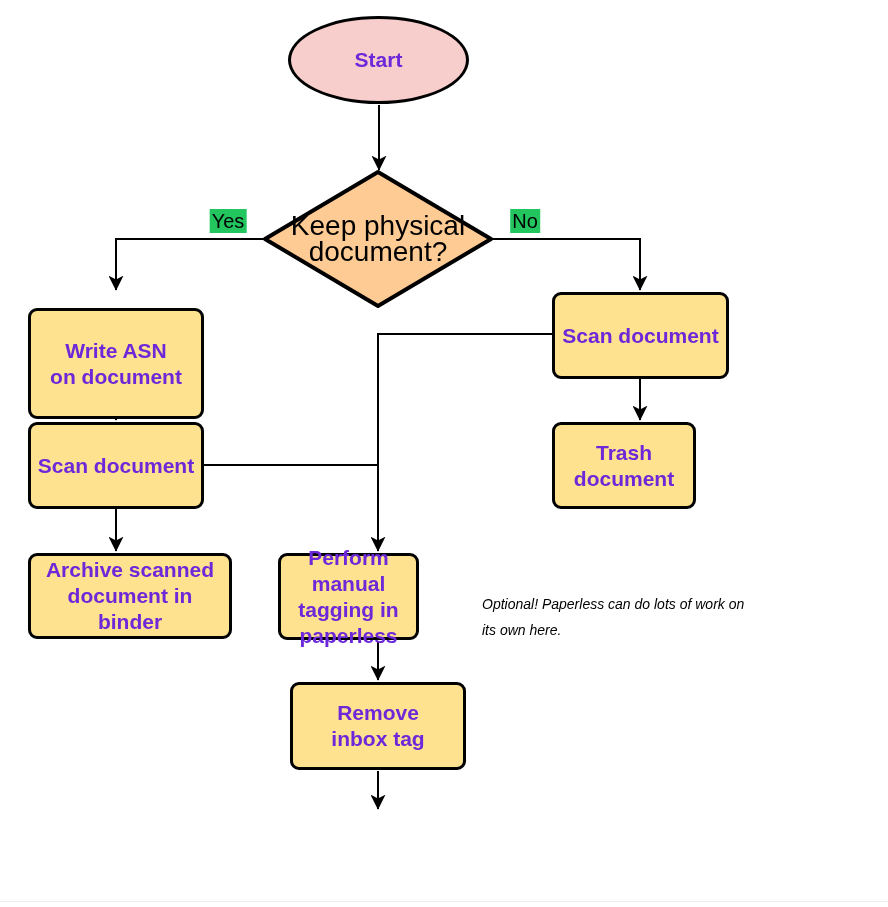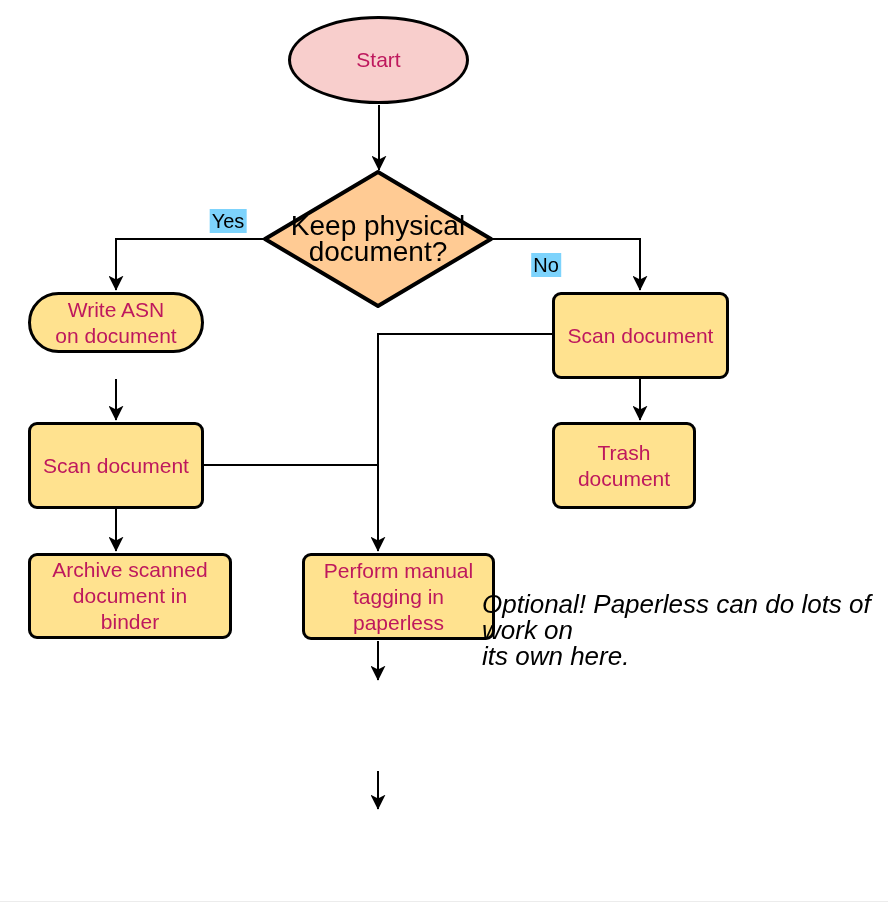--- a/index.html
+++ b/index.html
@@ -19,21 +19,22 @@
     overflow:hidden;
   }
   .edges{position:absolute;left:0;top:0;width:888px;height:907px;}
   .node{
     position:absolute;
     display:flex;align-items:center;justify-content:center;
     text-align:center;
     font-size:21px;line-height:26px;
     white-space:pre-line;
     box-sizing:border-box;
-    color:#be185d;
+    color:#6d28d9;
+    font-weight:bold;
   }
   .process{
     background:var(--process-fill);
     border:3px solid var(--stroke);
     border-radius:9px;
   }
   .terminal{
     background:var(--terminal-fill);
     border:3.5px solid var(--stroke);
     border-radius:50%;
@@ -42,27 +43,27 @@
     position:absolute;
     width:220px;
     text-align:center;
     font-size:28px;line-height:26px;
     white-space:pre-line;
   }
   .edge-label{
     position:absolute;
     transform:translate(-50%,-50%);
     font-size:20px;line-height:24px;
-    background:#7dd3fc;
+    background:#22c55e;
     padding:0 2px;
   }
   .annotation{
     position:absolute;
     left:482px;top:591px;
-    font-size:26px;line-height:26px;
+    font-size:14px;line-height:26px;
     font-style:italic;
     white-space:pre-line;
     text-align:left;
   }
   .footer-line{
     position:absolute;
     left:0;top:901px;width:888px;height:1px;
     background:var(--footer-line);
   }
 </style>
@@ -93,23 +94,23 @@
   </svg>
 
   <div class="node terminal" style="left:288px;top:16px;width:181px;height:88px;">
     <span>Start</span>
   </div>
 
   <div class="decision-label" style="left:268px;top:213px;">Keep physical
 document?</div>
 
   <div class="edge-label" style="left:228px;top:221px;">Yes</div>
-  <div class="edge-label" style="left:546px;top:221px;margin-top:44px;">No</div>
+  <div class="edge-label" style="left:525px;top:221px;">No</div>
 
-  <div class="node process" style="left:28px;top:292px;width:176px;height:61px;border-radius:31px;">
+  <div class="node process" style="left:28px;top:308px;width:176px;height:111px;">
     <span>Write ASN
 on document</span>
   </div>
 
   <div class="node process" style="left:28px;top:422px;width:176px;height:87px;">
     <span>Scan document</span>
   </div>
 
   <div class="node process" style="left:28px;top:553px;width:204px;height:86px;">
     <span>Archive scanned
@@ -118,25 +119,29 @@
   </div>
 
   <div class="node process" style="left:552px;top:292px;width:177px;height:87px;">
     <span>Scan document</span>
   </div>
 
   <div class="node process" style="left:552px;top:422px;width:144px;height:87px;">
     <span>Trash document</span>
   </div>
 
-  <div class="node process" style="left:302px;top:553px;width:193px;height:87px;">
+  <div class="node process" style="left:278px;top:553px;width:141px;height:87px;">
     <span>Perform manual
 tagging in
 paperless</span>
   </div>
 
   <div class="annotation">Optional! Paperless can do lots of work on
 its own here.</div>
 
+  <div class="node process" style="left:290px;top:682px;width:176px;height:88px;">
+    <span>Remove
+inbox tag</span>
+  </div>
 
 
   <div class="footer-line"></div>
 </div>
 
 </body></html>

